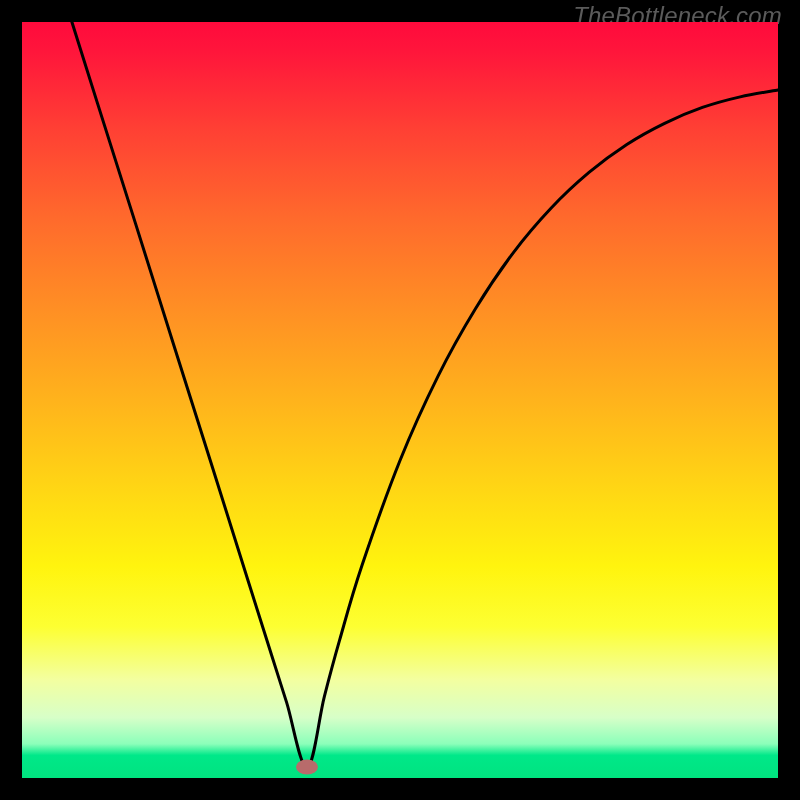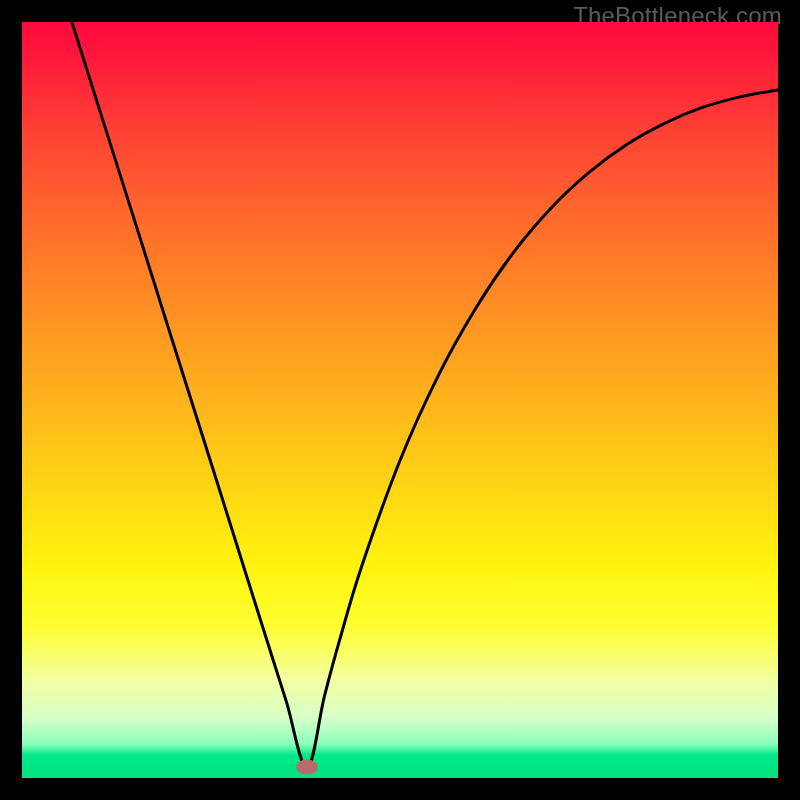--- a/index.html
+++ b/index.html
@@ -2,20 +2,21 @@
 <html><head>
 <meta charset="utf-8">
 <style>
   * { margin: 0; padding: 0; box-sizing: border-box; }
   html, body { width: 800px; height: 800px; overflow: hidden; background: #000; }
   .frame {
     position: relative;
     width: 800px;
     height: 800px;
     background: #000;
+    font-style: italic;
   }
   .watermark {
     position: absolute;
     top: 2px;
     right: 18px;
     font-family: Arial, Helvetica, sans-serif;
     font-size: 24px;
     font-weight: 500;
     color: #5b5b5b;
     letter-spacing: 0.2px;

